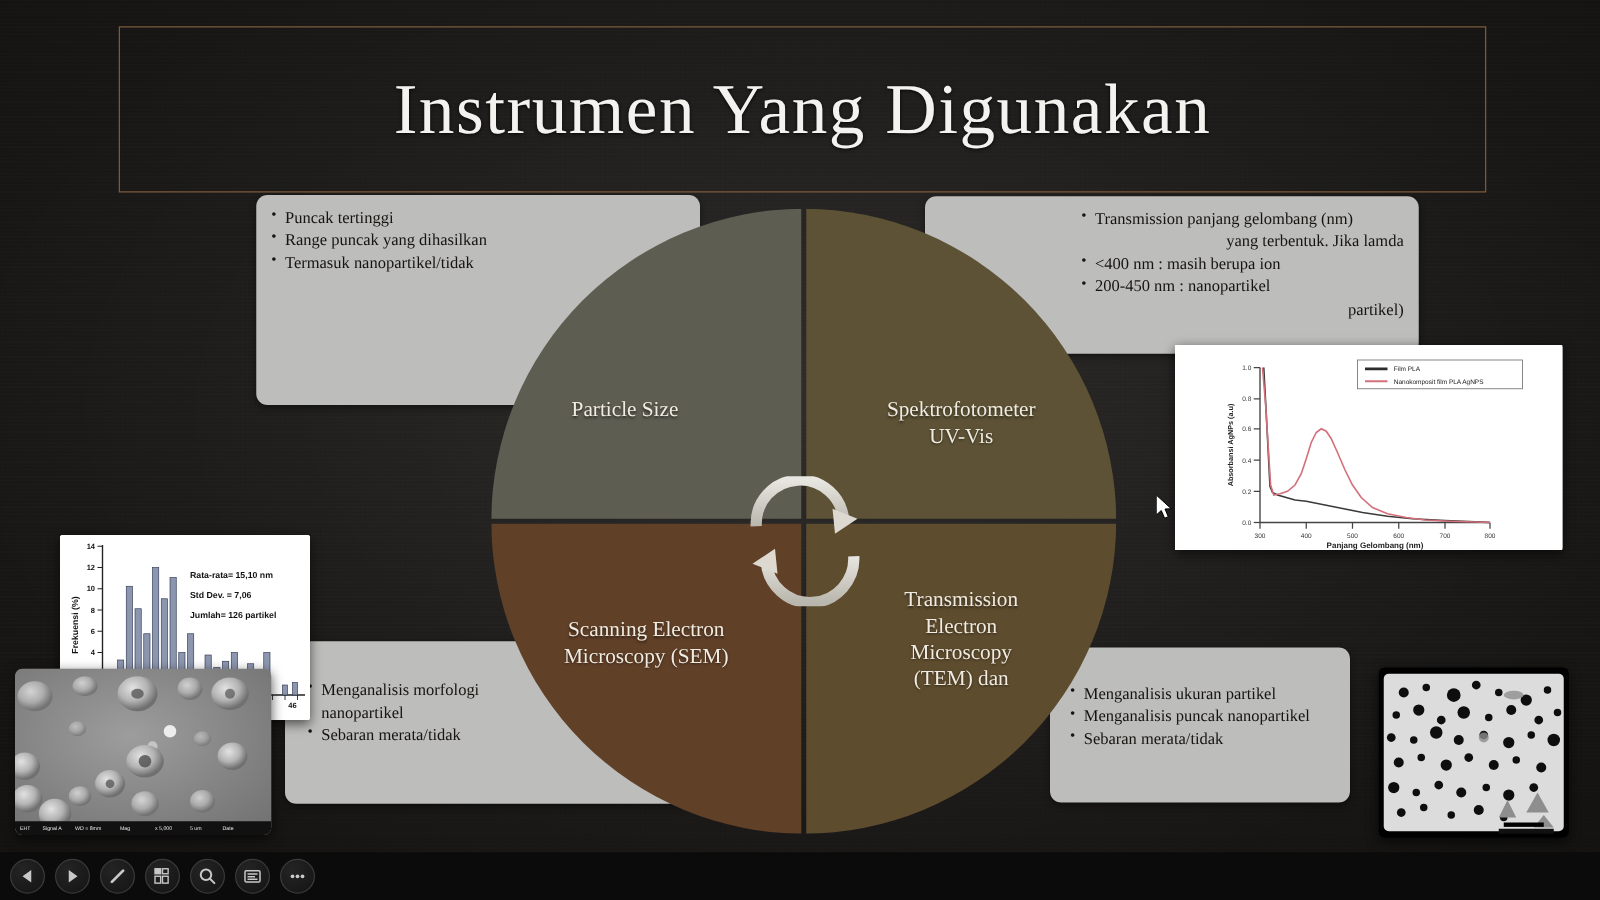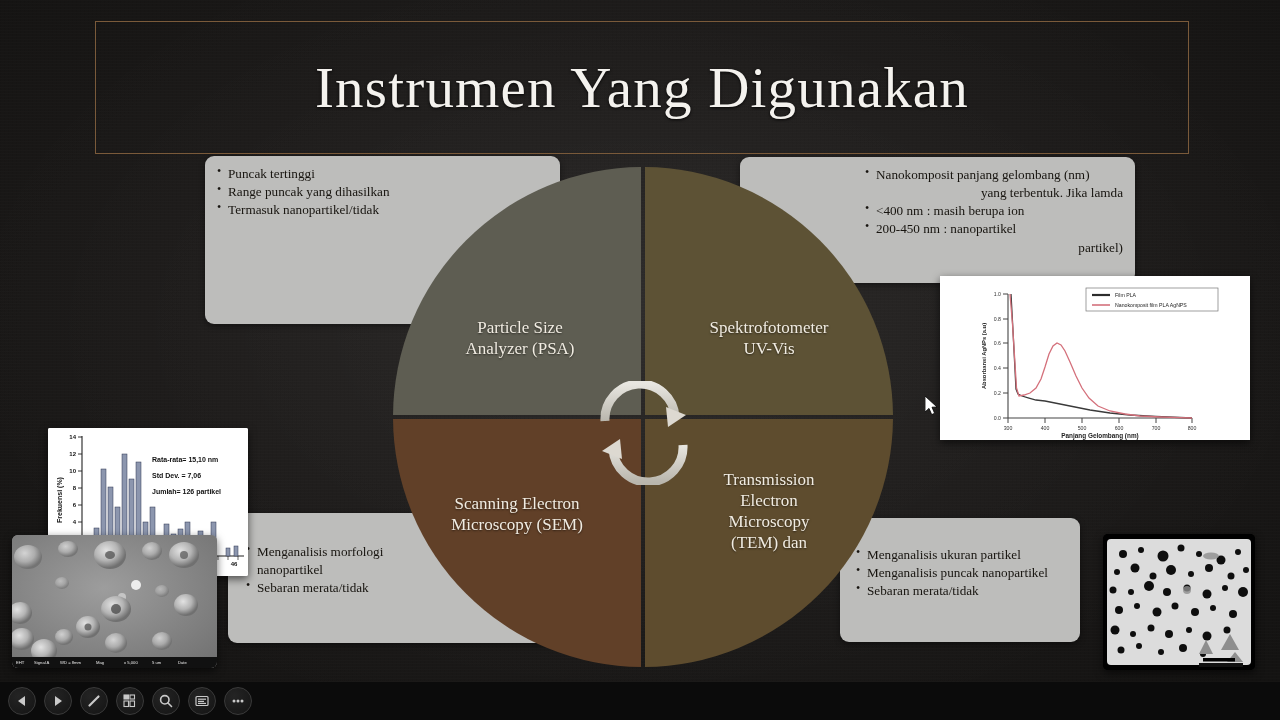--- a/index.html
+++ b/index.html
@@ -94,21 +94,21 @@
   #q-bl{ left:0; top:252px; }
   #q-bl .inner{ left:0; top:-252px; background:#614028; }
   #q-br{ left:252px; top:252px; }
   #q-br .inner{ left:-252px; top:-252px; background:#5e4c2e; }
 
   .quad-label{
     position:absolute; z-index:6; color:#f1ece2; text-align:center;
     font-size:17px; line-height:1.23; text-shadow:0 1px 2px rgba(0,0,0,.55);
     pointer-events:none;
   }
-  #lab-tl{ left:396px; top:318px; width:248px; }
+  #lab-tl{ left:376px; top:318px; width:248px; }
   #lab-tr{ left:645px; top:318px; width:248px; }
   #lab-bl{ left:393px; top:494px; width:248px; }
   #lab-br{ left:645px; top:470px; width:248px; }
 
   
   #cycle{ position:absolute; left:596px; top:381px; width:96px; height:104px; z-index:7; }
 
   
   .imgframe{ position:absolute; z-index:5; box-shadow:0 3px 9px rgba(0,0,0,.6); }
 
@@ -159,21 +159,21 @@
   <div class="callout" id="box-tl">
     <ul>
       <li>Puncak tertinggi</li>
       <li>Range puncak yang dihasilkan</li>
       <li>Termasuk nanopartikel/tidak</li>
     </ul>
   </div>
 
   <div class="callout" id="box-tr">
     <ul>
-      <li>Nanokomposit panjang gelombang (nm)</li>
+      <li>Transmission panjang gelombang (nm)</li>
       <li class="cont">yang terbentuk. Jika lamda</li>
       <li>&lt;400 nm : masih berupa ion</li>
       <li>200-450 nm : nanopartikel</li>
       <li class="cont">partikel)</li>
     </ul>
   </div>
 
   <div class="callout" id="box-bl">
     <ul>
       <li>Menganalisis morfologi</li>
@@ -217,21 +217,20 @@
       <path d="M9,40 A29,29 0 0 1 79,36" fill="none" stroke="url(#agrad)" stroke-width="9" stroke-linecap="butt"></path>
       <polygon points="70,26 90,34 72,46" fill="#ddd9d1"></polygon>
 
       <path d="M87,64 A29,29 0 0 1 17,68" fill="none" stroke="url(#agrad)" stroke-width="9" stroke-linecap="butt"></path>
       <polygon points="26,78 6,70 24,58" fill="#ddd9d1"></polygon>
     </svg>
   </div>
 
   <div class="quad-label" id="lab-tl">
     <div>Particle Size</div>
-    <div>Analyzer (PSA)</div>
   </div>
   <div class="quad-label" id="lab-tr">
     <div>Spektrofotometer</div>
     <div>UV-Vis</div>
   </div>
   <div class="quad-label" id="lab-bl">
     <div>Scanning Electron</div>
     <div>Microscopy (SEM)</div>
   </div>
   <div class="quad-label" id="lab-br">

